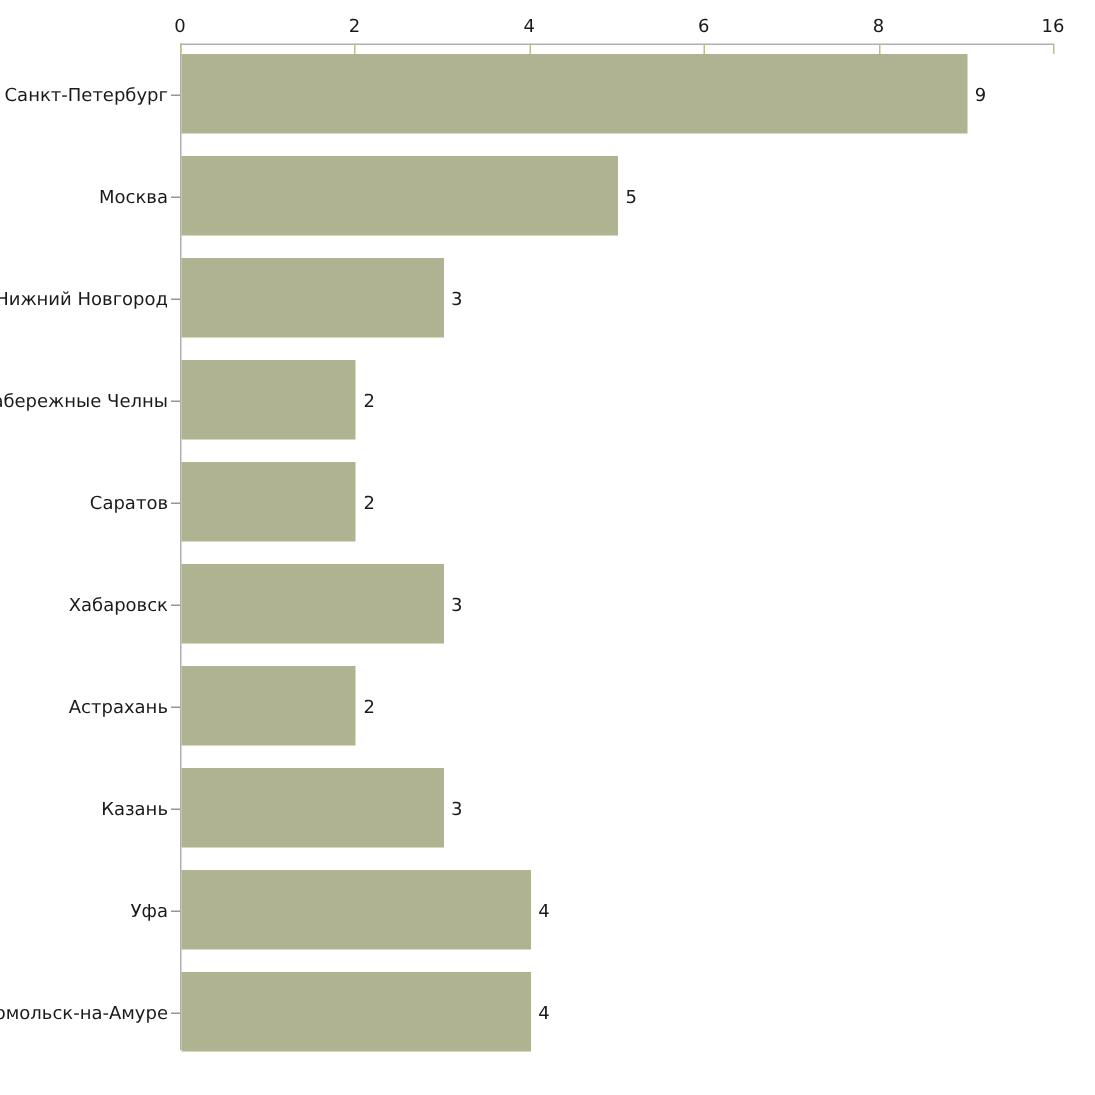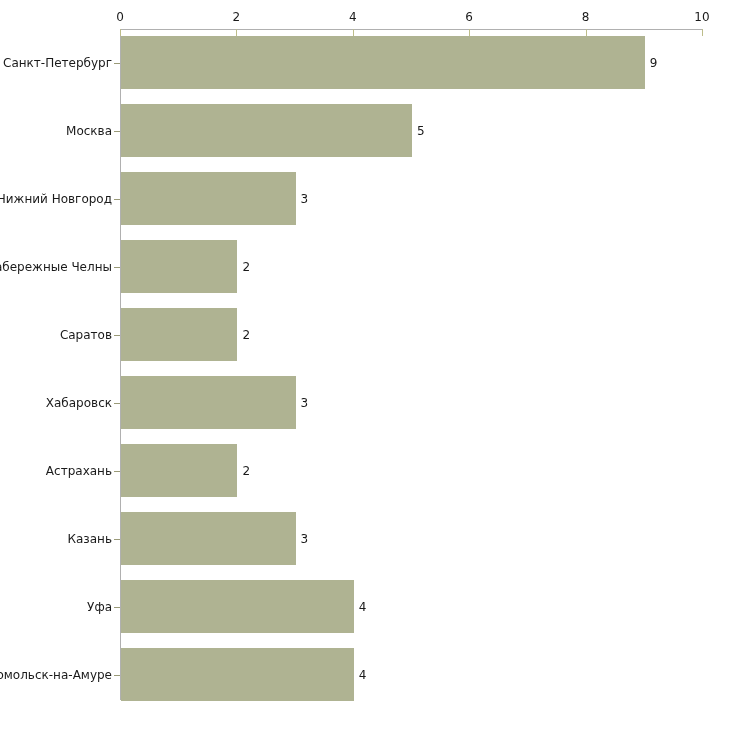--- a/index.html
+++ b/index.html
@@ -109,21 +109,21 @@
       <div class="x-tick-label" style="left: 120px;">0</div>
       <div class="x-tick" style="left: 236.4px;"></div>
       <div class="x-tick-label" style="left: 236.4px;">2</div>
       <div class="x-tick" style="left: 352.8px;"></div>
       <div class="x-tick-label" style="left: 352.8px;">4</div>
       <div class="x-tick" style="left: 469.2px;"></div>
       <div class="x-tick-label" style="left: 469.2px;">6</div>
       <div class="x-tick" style="left: 585.6px;"></div>
       <div class="x-tick-label" style="left: 585.6px;">8</div>
       <div class="x-tick" style="left: 702px;"></div>
-      <div class="x-tick-label" style="left: 702px;">10</div>
+      <div class="x-tick-label" style="left: 702px;">16</div>
     </div>
   <div id="bars-layer">
       <div class="bar" style="top: 36px; width: 523.8px; height: 53px; background: rgb(175, 179, 146);"></div>
       <div class="y-tick" style="top: 63px;"></div>
       <div class="cat-label" style="top: 55.5px;">Санкт-Петербург</div>
       <div class="bar-value" style="left: 649.8px; top: 55.5px;">9</div>
       <div class="bar" style="top: 104px; width: 291px; height: 53px; background: rgb(175, 179, 146);"></div>
       <div class="y-tick" style="top: 131px;"></div>
       <div class="cat-label" style="top: 123.5px;">Москва</div>
       <div class="bar-value" style="left: 417px; top: 123.5px;">5</div>

